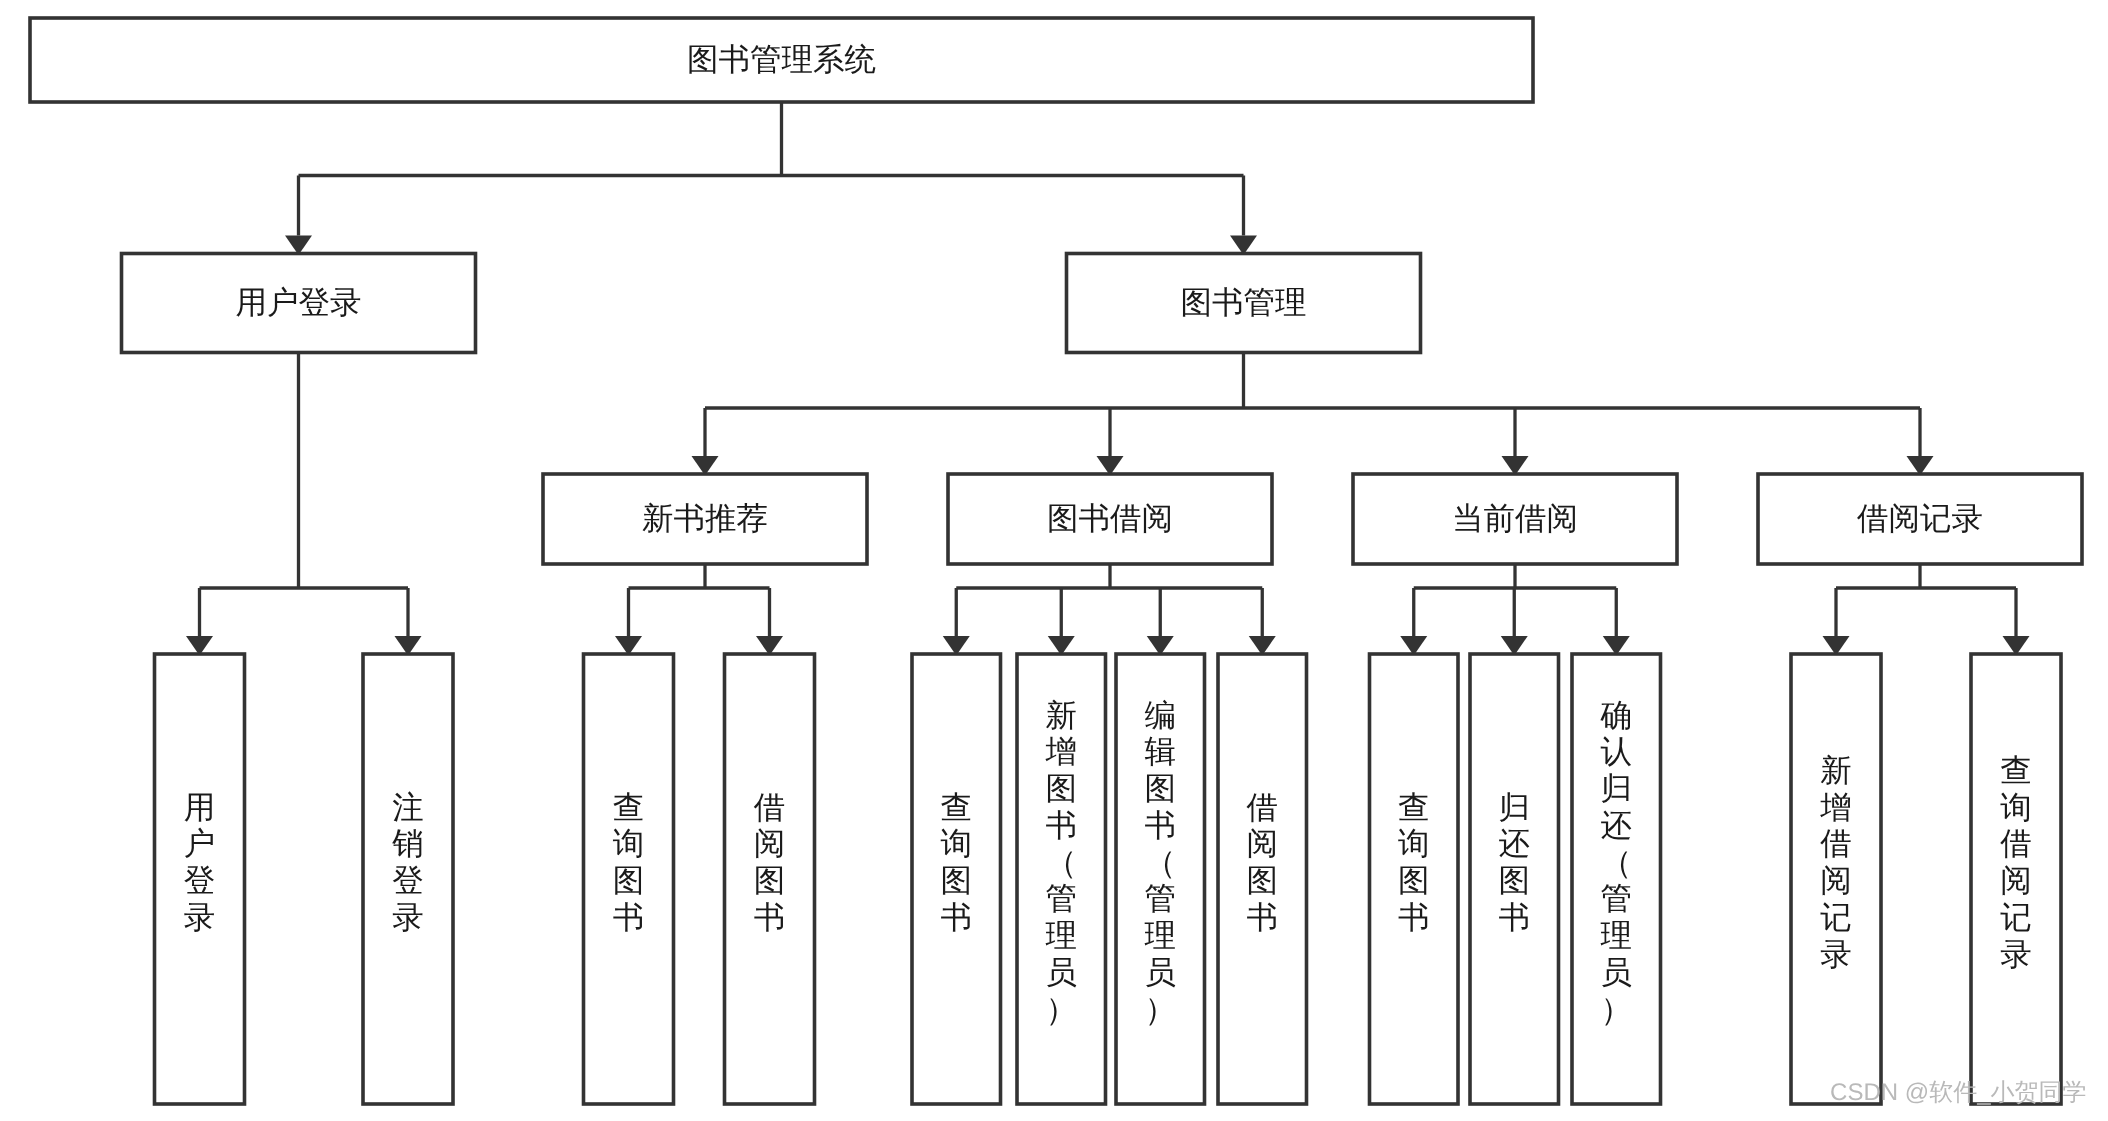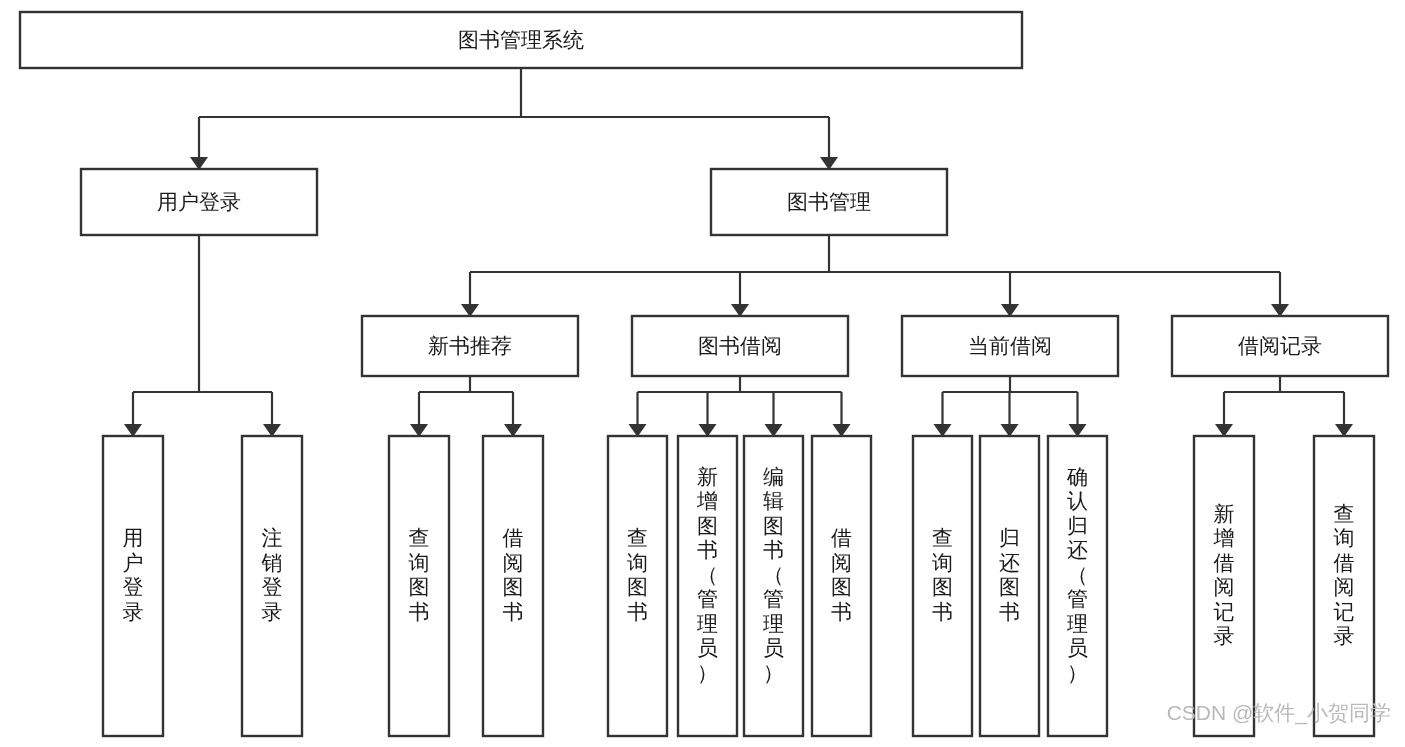--- a/index.html
+++ b/index.html
@@ -38,23 +38,23 @@
     stroke-width: 2.2;
     fill: none;
   }
   .arrow-head {
     fill: #333333;
     stroke: none;
   }
   .watermark {
     position: absolute;
     right: 14px;
-    bottom: 20px;
+    bottom: 8px;
     font-family: "Liberation Sans", "DejaVu Sans", sans-serif;
-    font-size: 21px;
+    font-size: 16px;
     color: #b9b9b9;
     white-space: nowrap;
     pointer-events: none;
   }
 </style>
 </head>
 <body>
 
 <svg id="diagram" viewBox="0 0 1405 747" xmlns="http://www.w3.org/2000/svg">
   <g id="edges-layer">

